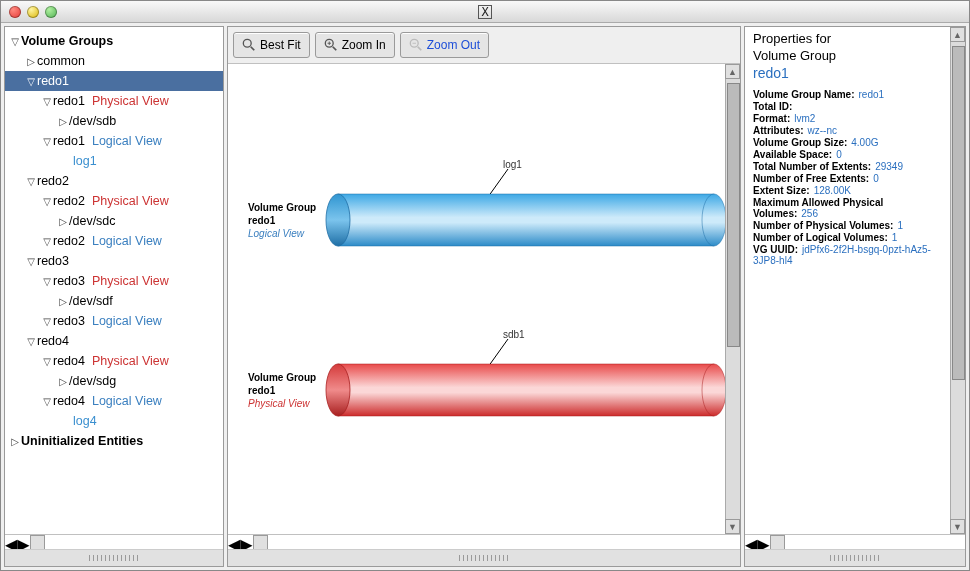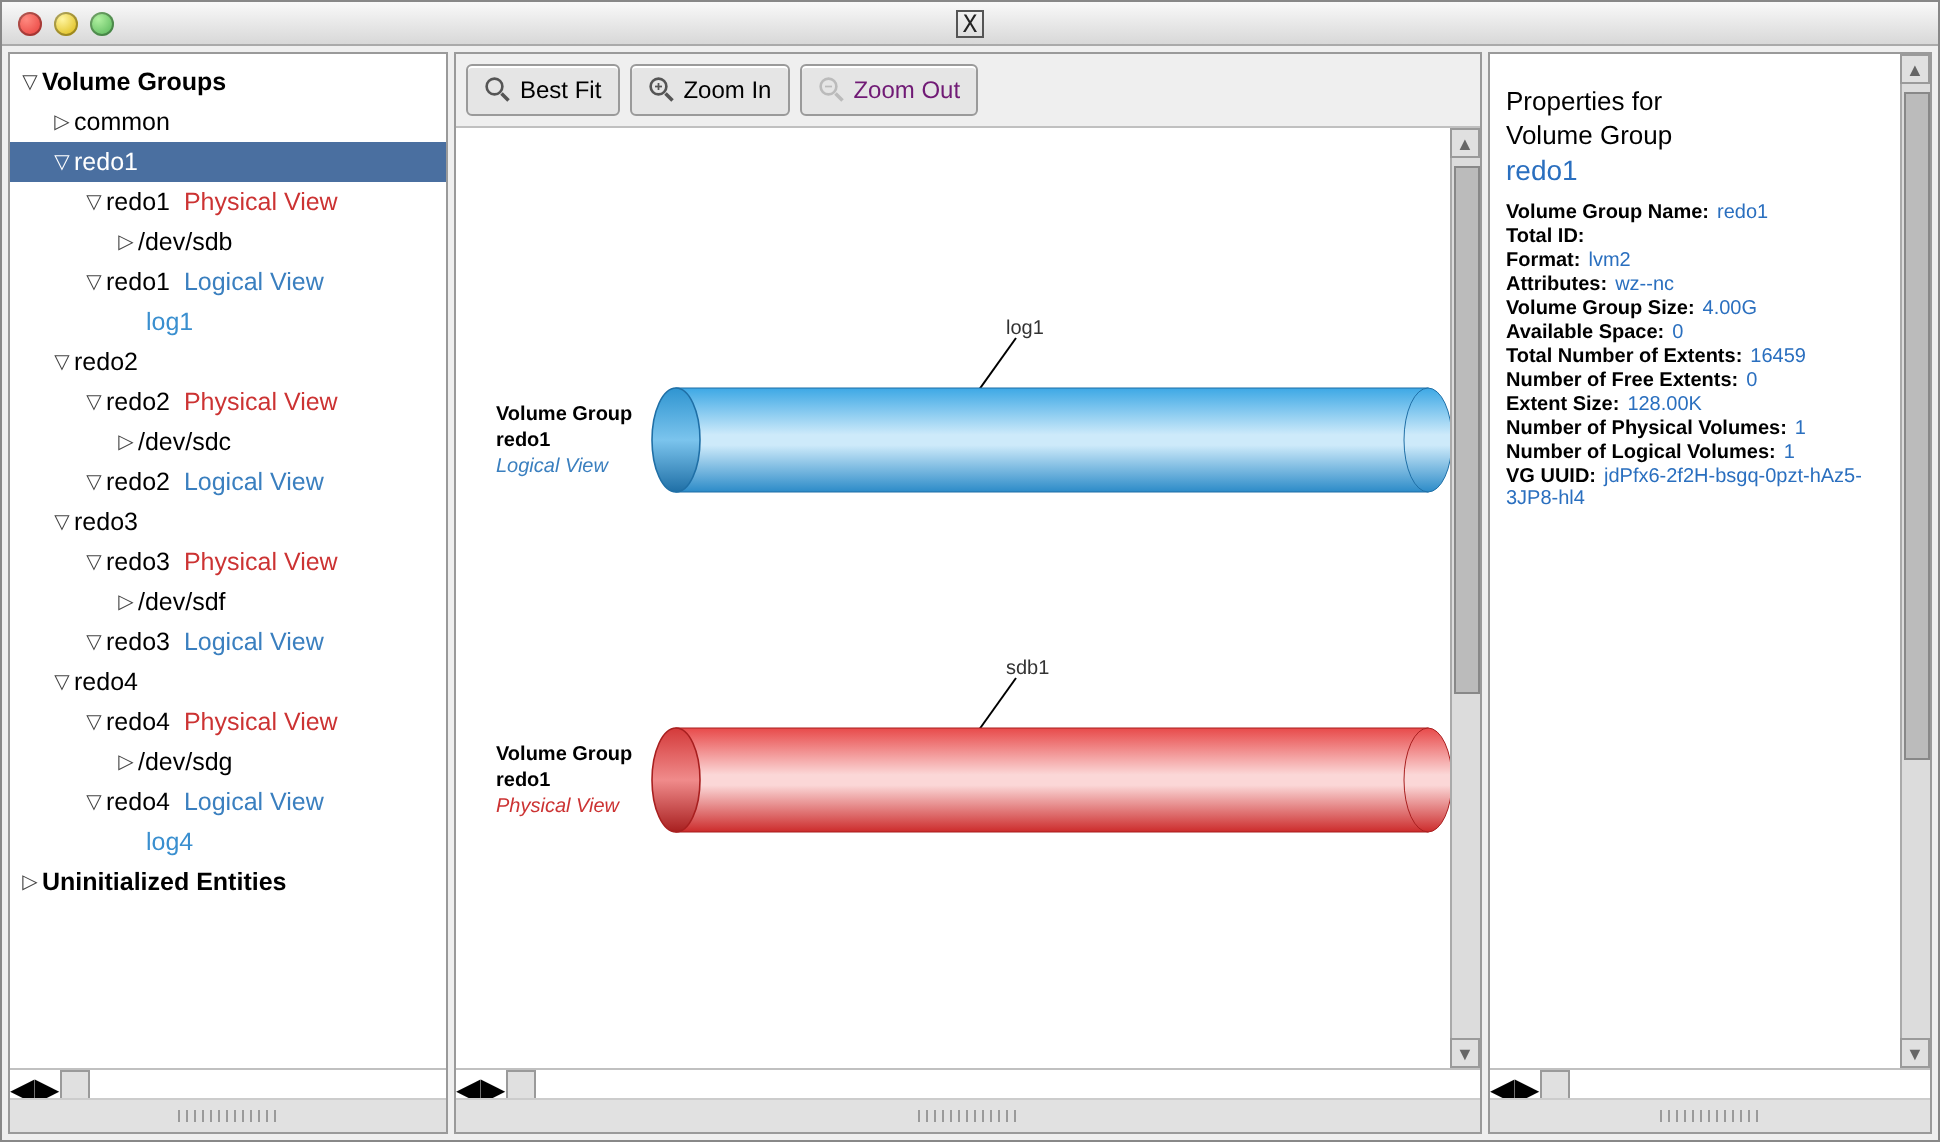--- a/index.html
+++ b/index.html
@@ -36,33 +36,33 @@
 .tree-row.selected { background: #4a6fa0; color: #fff; }
 .tree-row .arrow { width: 12px; display:inline-block; text-align:center; font-size: 10px; color:#444;}
 .tree-row.selected .arrow { color:#fff;}
 .tree-row .spacer { display:inline-block; }
 .plabel { color: #cc3333; }
 .llabel { color: #3a7fbf; }
 .lvname { color: #3a8fcf; padding-left: 0; }
 .bold { font-weight: bold; text-align: center; }
 .toolbar { padding: 5px; display: flex; gap: 5px; background: #efefef; border-bottom: 1px solid #c0c0c0;}
 .tbtn { height: 26px; background: #e5e5e5; border: 1px solid #9a9a9a; border-radius: 3px; display:flex; align-items:center; padding: 0 8px; gap:4px; font-size:12px; box-shadow: inset 0 1px #fff; }
-.tbtn.disabled { color: #701a75; }
+.tbtn.disabled { color: #1d4ed8; }
 .mag { width:14px; height:14px; }
 .canvas { position: relative; background:#fff; height: 100%; }
 .cyl-group { position: absolute; left: 20px; display:flex; align-items:center; }
 .cyl-label { width: 78px; font-size: 10px; line-height: 1.3; }
 .cyl-label .t1 { font-weight: bold; color:#000;}
 .cyl-label .t3b { color:#3a7fbf; font-style: italic;}
 .cyl-label .t3r { color:#cc3333; font-style: italic;}
 .cylinder { width: 400px; height: 52px; position: relative; }
 .cylinder svg { width: 100%; height: 100%; overflow: visible;}
 .callout { position:absolute; font-size:10px; color:#333; }
 .callout svg { overflow: visible;}
-.props-content { padding: 16px 8px; font-size: 11px; }
+.props-content { padding: 4px 8px; font-size: 11px; }
 .props-content h3 { font-size: 13px; margin: 0 0 2px 0; font-weight: normal; }
 .props-content .vg { font-size: 14px; color:#2a6fbf; font-weight: normal; margin-bottom: 8px;}
 .prop-line { font-size: 10px; margin: 1px 0; }
 .prop-line .k { font-weight: bold; color:#000;}
 .prop-line .v { color:#2a6fbf; margin-left: 4px;}
 </style>
 </head>
 <body>
 
 <div class="window">
@@ -296,23 +296,24 @@
           <h3>Properties for</h3>
           <h3>Volume Group</h3>
           <div class="vg">redo1</div>
           <div id="prop-lines">
               <div class="prop-line"><span class="k">Volume Group Name:</span><span class="v">redo1</span></div>
               <div class="prop-line"><span class="k">Total ID:</span><span class="v"></span></div>
               <div class="prop-line"><span class="k">Format:</span><span class="v">lvm2</span></div>
               <div class="prop-line"><span class="k">Attributes:</span><span class="v">wz--nc</span></div>
               <div class="prop-line"><span class="k">Volume Group Size:</span><span class="v">4.00G</span></div>
               <div class="prop-line"><span class="k">Available Space:</span><span class="v">0</span></div>
-              <div class="prop-line"><span class="k">Total Number of Extents:</span><span class="v">16459</span></div>
+              <div class="prop-line"><span class="k">Total Number of Extents:</span><span class="v">29349</span></div>
               <div class="prop-line"><span class="k">Number of Free Extents:</span><span class="v">0</span></div>
               <div class="prop-line"><span class="k">Extent Size:</span><span class="v">128.00K</span></div>
+              <div class="prop-line"><span class="k">Maximum Allowed Physical Volumes:</span><span class="v">256</span></div>
               <div class="prop-line"><span class="k">Number of Physical Volumes:</span><span class="v">1</span></div>
               <div class="prop-line"><span class="k">Number of Logical Volumes:</span><span class="v">1</span></div>
               <div class="prop-line"><span class="k">VG UUID:</span><span class="v">jdPfx6-2f2H-bsgq-0pzt-hAz5-3JP8-hl4</span></div>
             </div>
         </div>
         <div class="vscroll">
           <div class="btn">▲</div>
           <div class="track">
               <div class="thumb" style="height:70%; margin-top:4px;"></div>
             </div>

